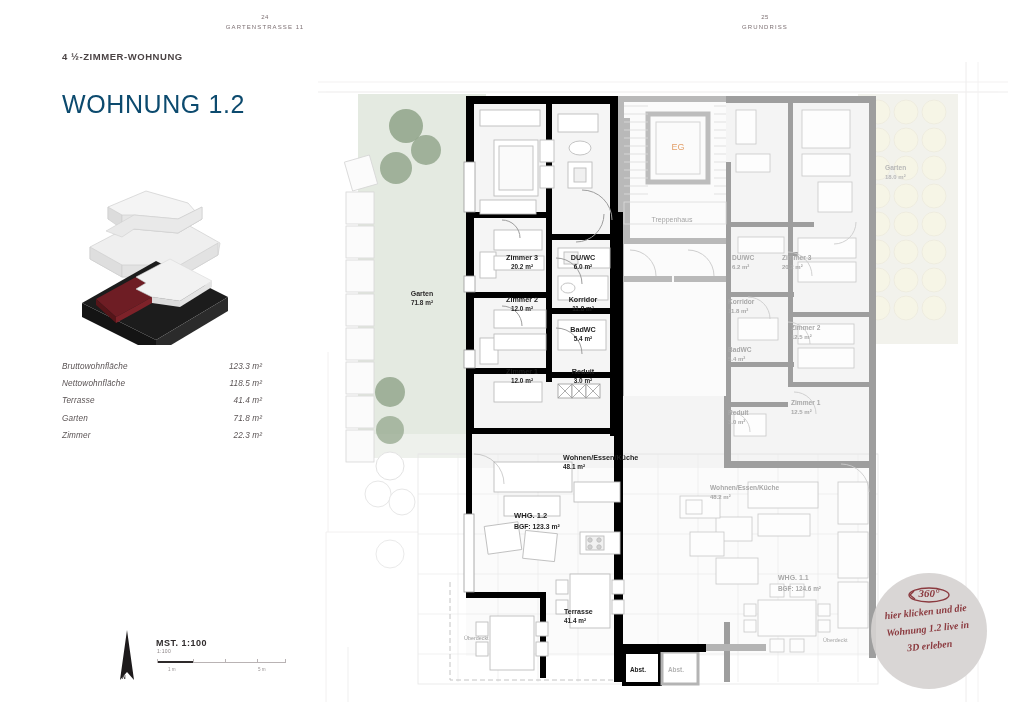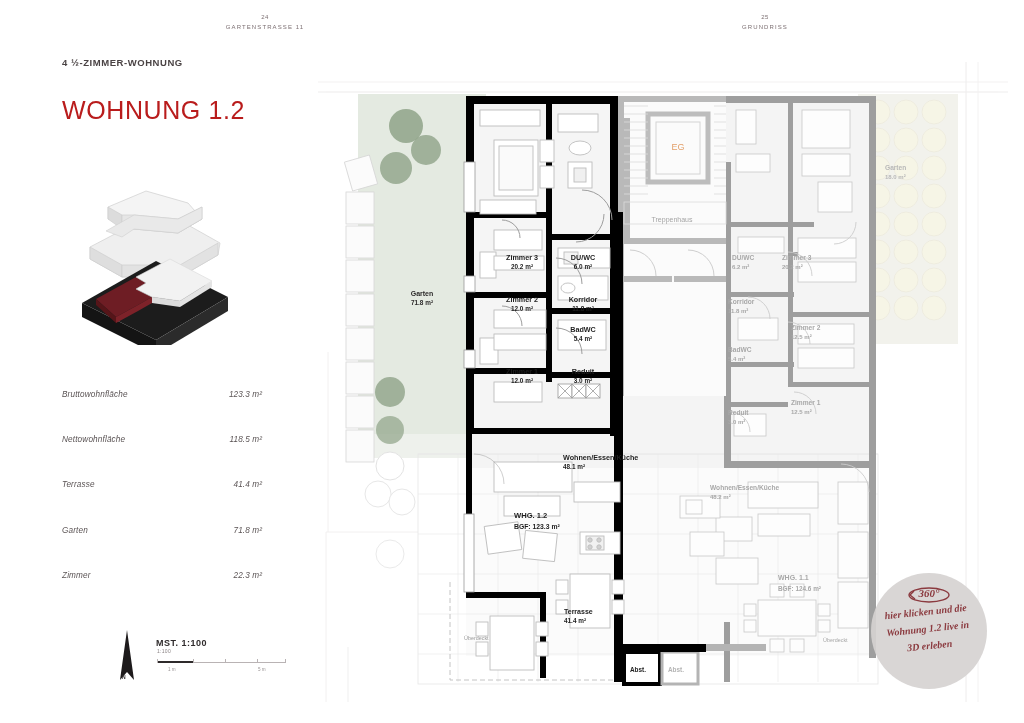--- a/index.html
+++ b/index.html
@@ -7,33 +7,33 @@
        font-family:"Liberation Sans","DejaVu Sans",sans-serif;color:#3b3b3b;}
 
   
   .pghead{position:absolute;text-align:center;color:#7c6f72;}
   .pghead .num{font-size:6px;letter-spacing:.4px;line-height:10px;}
   .pghead .nm{font-size:6px;letter-spacing:1.1px;line-height:10px;}
   #head-left{left:175px;top:12px;width:180px;}
   #head-right{left:675px;top:12px;width:180px;}
 
   
-  #left-col{position:absolute;left:62px;top:56px;width:240px;}
+  #left-col{position:absolute;left:62px;top:50px;width:240px;}
   .eyebrow{font-size:9.5px;font-weight:700;letter-spacing:.55px;color:#4a4344;line-height:13px;}
-  .bigtitle{font-size:25px;font-weight:300;letter-spacing:.6px;color:#b91c1c;margin-top:27px;}
+  .bigtitle{font-size:25px;font-weight:300;letter-spacing:.6px;color:#0c4a6e;margin-top:27px;}
 
   
   #axo{position:absolute;left:60px;top:185px;width:190px;height:160px;}
 
   
   #areatable{position:absolute;left:62px;top:362px;width:200px;font-size:8.2px;color:#5a5354;font-style:italic;}
   #areatable .row{display:flex;justify-content:space-between;align-items:baseline;
                   line-height:10px;margin-bottom:7.2px;}
   #areatable .lab{letter-spacing:.15px;}
-  #areatable .val{letter-spacing:.1px;white-space:nowrap;margin-top:28px;}
+  #areatable .val{letter-spacing:.1px;white-space:nowrap;}
 
   
   #scaleblock{position:absolute;left:60px;top:628px;width:210px;height:62px;}
   #mst{position:absolute;left:96px;top:2px;font-size:9px;font-weight:700;
        letter-spacing:.5px;color:#2f2b2c;margin-top:8px;}
   .ratio-sm{position:absolute;left:97px;top:20px;font-size:5px;color:#8a8384;letter-spacing:.3px;}
   .bar-line{position:absolute;left:97px;top:34px;width:128px;height:1px;background:#b9b3b4;}
   .bar-dark{position:absolute;left:97px;top:32.5px;width:36px;height:2.6px;background:#2e2a2b;}
   .tick{position:absolute;width:1px;height:4px;background:#b9b3b4;top:31px;}
   .barlab{position:absolute;font-size:4.6px;color:#9a9495;}

